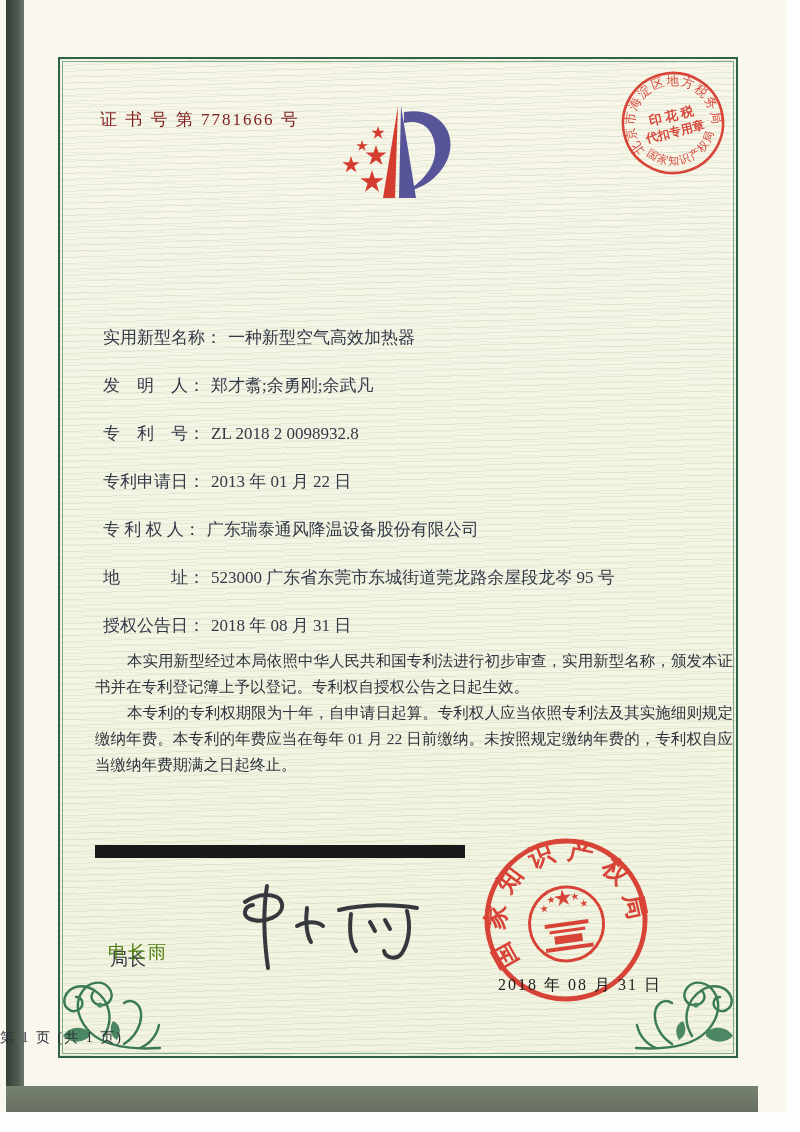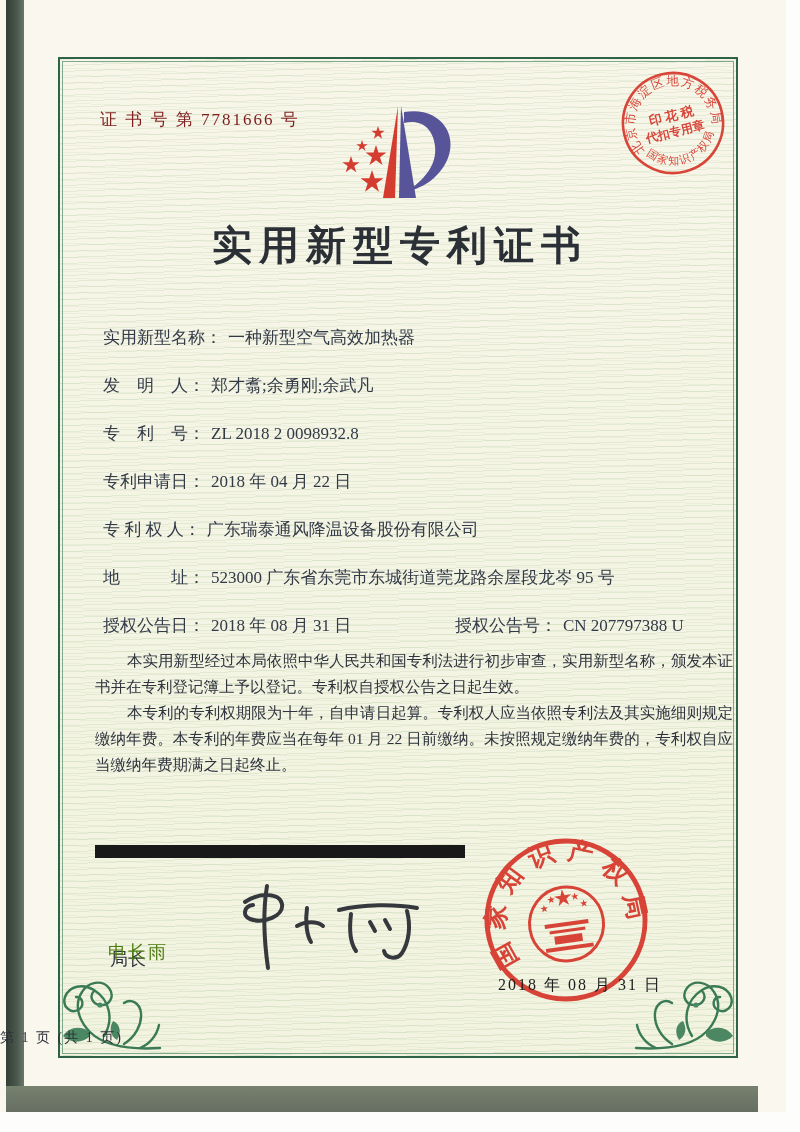--- a/index.html
+++ b/index.html
@@ -117,46 +117,42 @@
     <path d="M 68,14 C 102,8 122,34 112,60 C 105,78 88,90 72,93 C 90,80 101,66 99,48 C 97,31 86,21 68,25 Z" fill="#57549a"></path>
     <g fill="#d43c30">
       <path transform="translate(42,35) scale(7)" d="M0,-1 L0.2245,-0.309 0.951,-0.309 0.363,0.118 0.588,0.809 0,0.382 -0.588,0.809 -0.363,0.118 -0.951,-0.309 -0.2245,-0.309 Z"></path>
       <path transform="translate(26,48) scale(6)" d="M0,-1 L0.2245,-0.309 0.951,-0.309 0.363,0.118 0.588,0.809 0,0.382 -0.588,0.809 -0.363,0.118 -0.951,-0.309 -0.2245,-0.309 Z"></path>
       <path transform="translate(40,58) scale(11)" d="M0,-1 L0.2245,-0.309 0.951,-0.309 0.363,0.118 0.588,0.809 0,0.382 -0.588,0.809 -0.363,0.118 -0.951,-0.309 -0.2245,-0.309 Z"></path>
       <path transform="translate(15,67) scale(9)" d="M0,-1 L0.2245,-0.309 0.951,-0.309 0.363,0.118 0.588,0.809 0,0.382 -0.588,0.809 -0.363,0.118 -0.951,-0.309 -0.2245,-0.309 Z"></path>
       <path transform="translate(36,84) scale(12)" d="M0,-1 L0.2245,-0.309 0.951,-0.309 0.363,0.118 0.588,0.809 0,0.382 -0.588,0.809 -0.363,0.118 -0.951,-0.309 -0.2245,-0.309 Z"></path>
     </g>
   </svg>
 
-  <div class="title">实用新型专利证书</div>
 
   <div class="fields">
     <div class="frow">
       <span class="lbl">实用新型名称：</span><span class="val">一种新型空气高效加热器</span>
     </div>
     <div class="frow">
       <span class="lbl">发　明　人：</span><span class="val">郑才翥;余勇刚;余武凡</span>
     </div>
     <div class="frow">
       <span class="lbl">专　利　号：</span><span class="val">ZL 2018 2 0098932.8</span>
     </div>
     <div class="frow">
-      <span class="lbl">专利申请日：</span><span class="val">2018 年 04 月 22 日</span>
+      <span class="lbl">专利申请日：</span><span class="val">2013 年 01 月 22 日</span>
     </div>
     <div class="frow">
       <span class="lbl">专 利 权 人：</span><span class="val">广东瑞泰通风降温设备股份有限公司</span>
     </div>
     <div class="frow">
       <span class="lbl">地　　　址：</span><span class="val">523000  广东省东莞市东城街道莞龙路余屋段龙岑 95 号</span>
     </div>
     <div class="frow">
       <span class="lbl">授权公告日：</span><span class="val">2018 年 08 月 31 日</span>
-      <span class="grant-no">
-        <span class="lbl">授权公告号：</span><span class="val">CN 207797388 U</span>
-      </span>
     </div>
   </div>
 
   <div class="body-text">
     <p>本实用新型经过本局依照中华人民共和国专利法进行初步审查，实用新型名称，颁发本证书并在专利登记簿上予以登记。专利权自授权公告之日起生效。</p>
     <p>本专利的专利权期限为十年，自申请日起算。专利权人应当依照专利法及其实施细则规定缴纳年费。本专利的年费应当在每年 01 月 22 日前缴纳。未按照规定缴纳年费的，专利权自应当缴纳年费期满之日起终止。</p>
   </div>
 
   <div class="redaction"></div>
 

